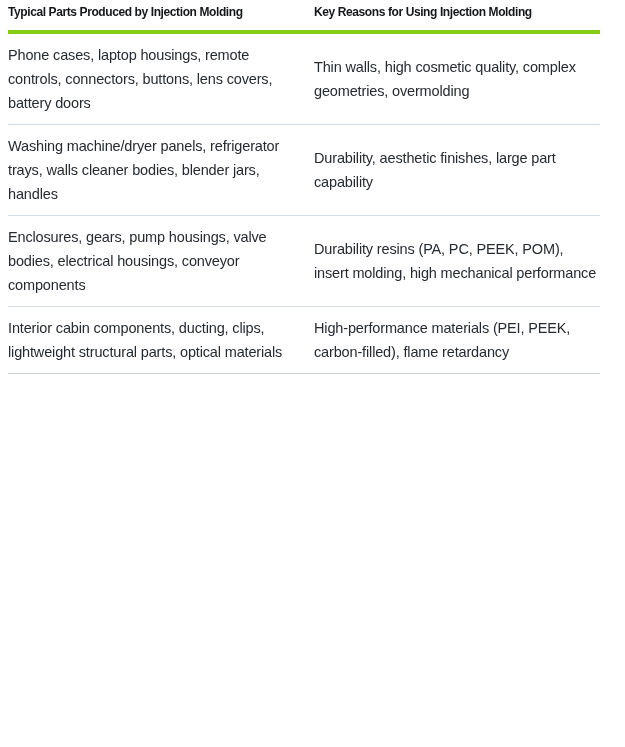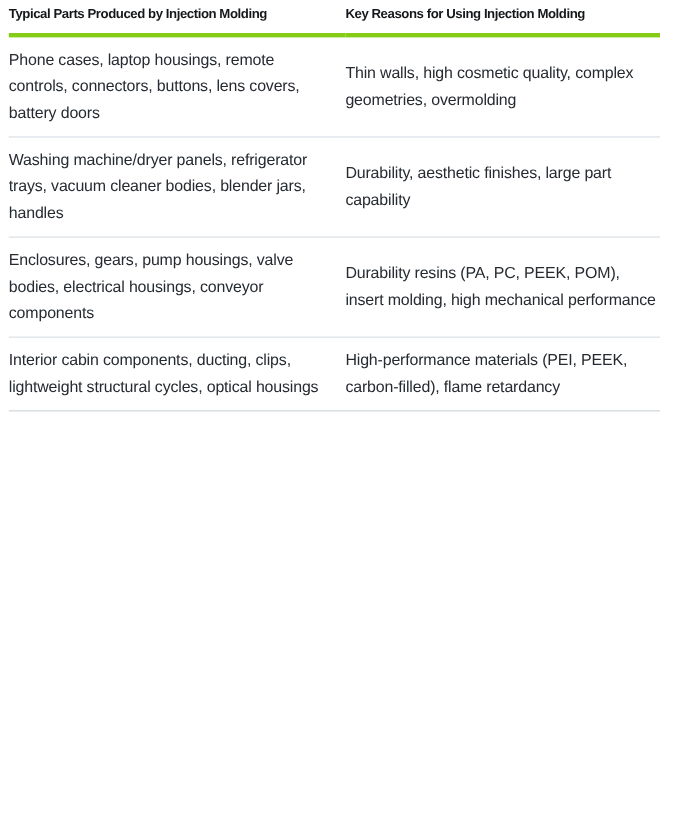--- a/index.html
+++ b/index.html
@@ -70,29 +70,29 @@
     <tbody>
 
   <tr>
     <td class="parts-cell">Phone cases, laptop housings, remote controls, connectors, buttons, lens covers, battery doors</td>
     <td class="reasons-cell">Thin walls, high cosmetic quality, complex geometries, overmolding</td>
   </tr>
 
 
 
   <tr>
-    <td class="parts-cell">Washing machine/dryer panels, refrigerator trays, vacuum cleaner bodies, blender jars, handles</td>
+    <td class="parts-cell">Washing machine/dryer panels, refrigerator trays, walls cleaner bodies, blender jars, handles</td>
     <td class="reasons-cell">Durability, aesthetic finishes, large part capability</td>
   </tr>
 
 
   <tr>
     <td class="parts-cell">Enclosures, gears, pump housings, valve bodies, electrical housings, conveyor components</td>
     <td class="reasons-cell">Durability resins (PA, PC, PEEK, POM), insert molding, high mechanical performance</td>
   </tr>
 
   <tr>
-    <td class="parts-cell">Interior cabin components, ducting, clips, lightweight structural cycles, optical housings</td>
+    <td class="parts-cell">Interior cabin components, ducting, clips, lightweight structural parts, optical materials</td>
     <td class="reasons-cell">High-performance materials (PEI, PEEK, carbon-filled), flame retardancy</td>
   </tr>
 </tbody>
   </table>
 </div>
 
 </body></html>

